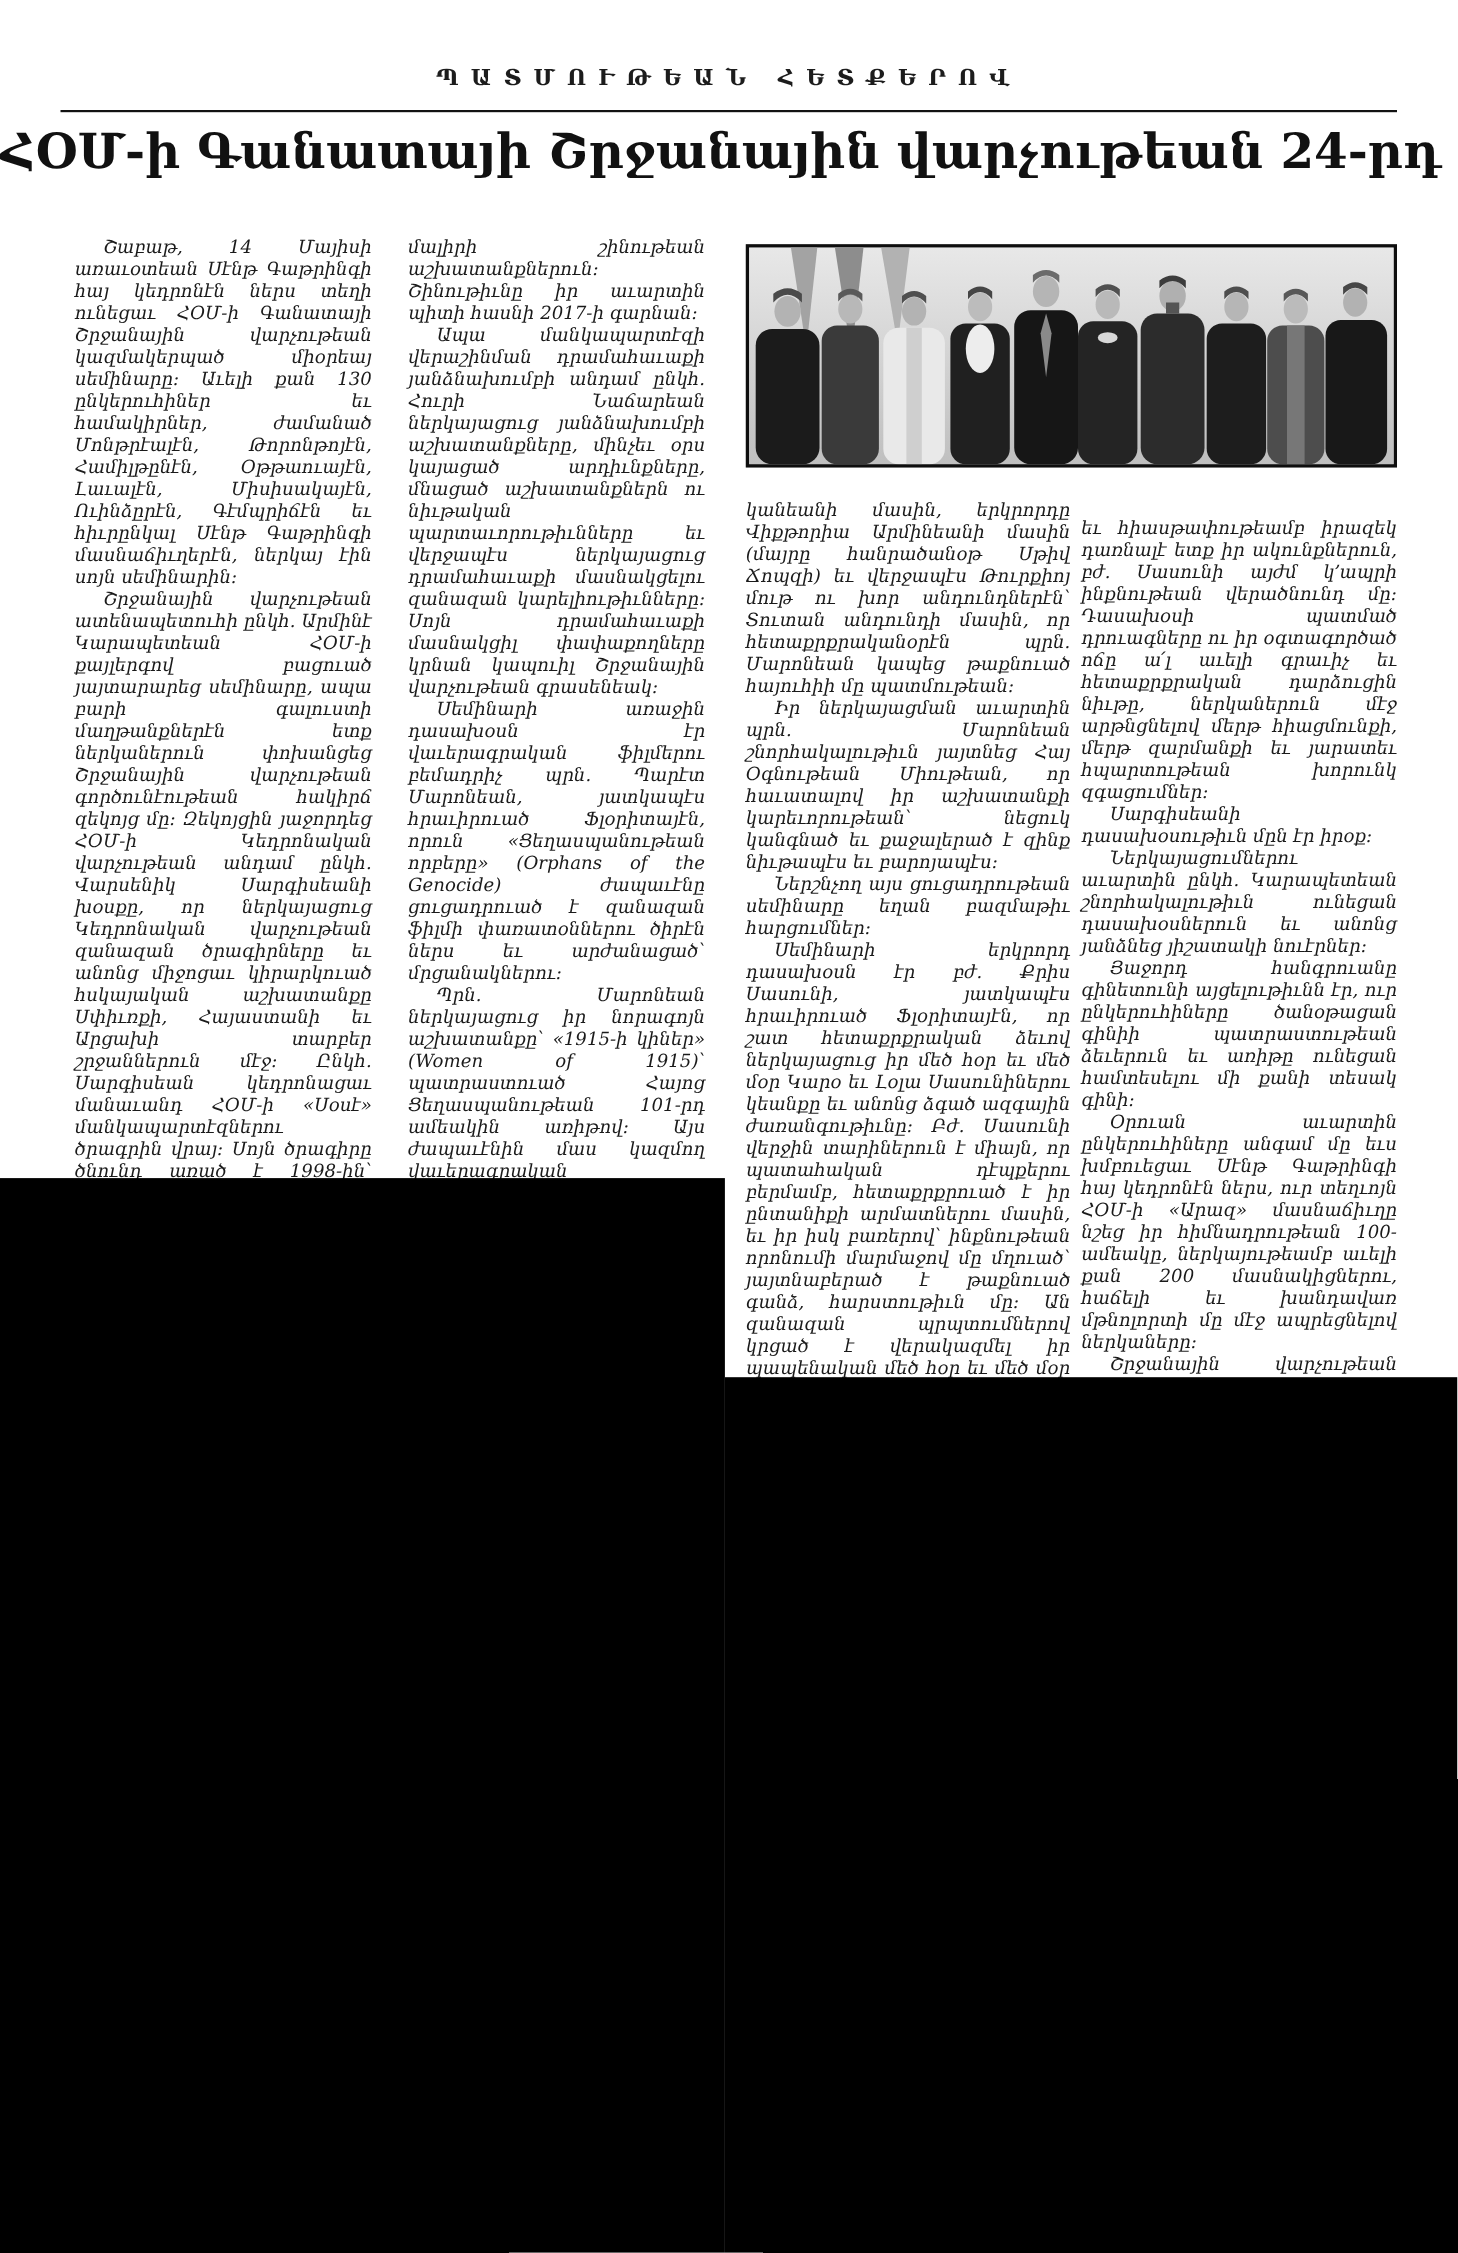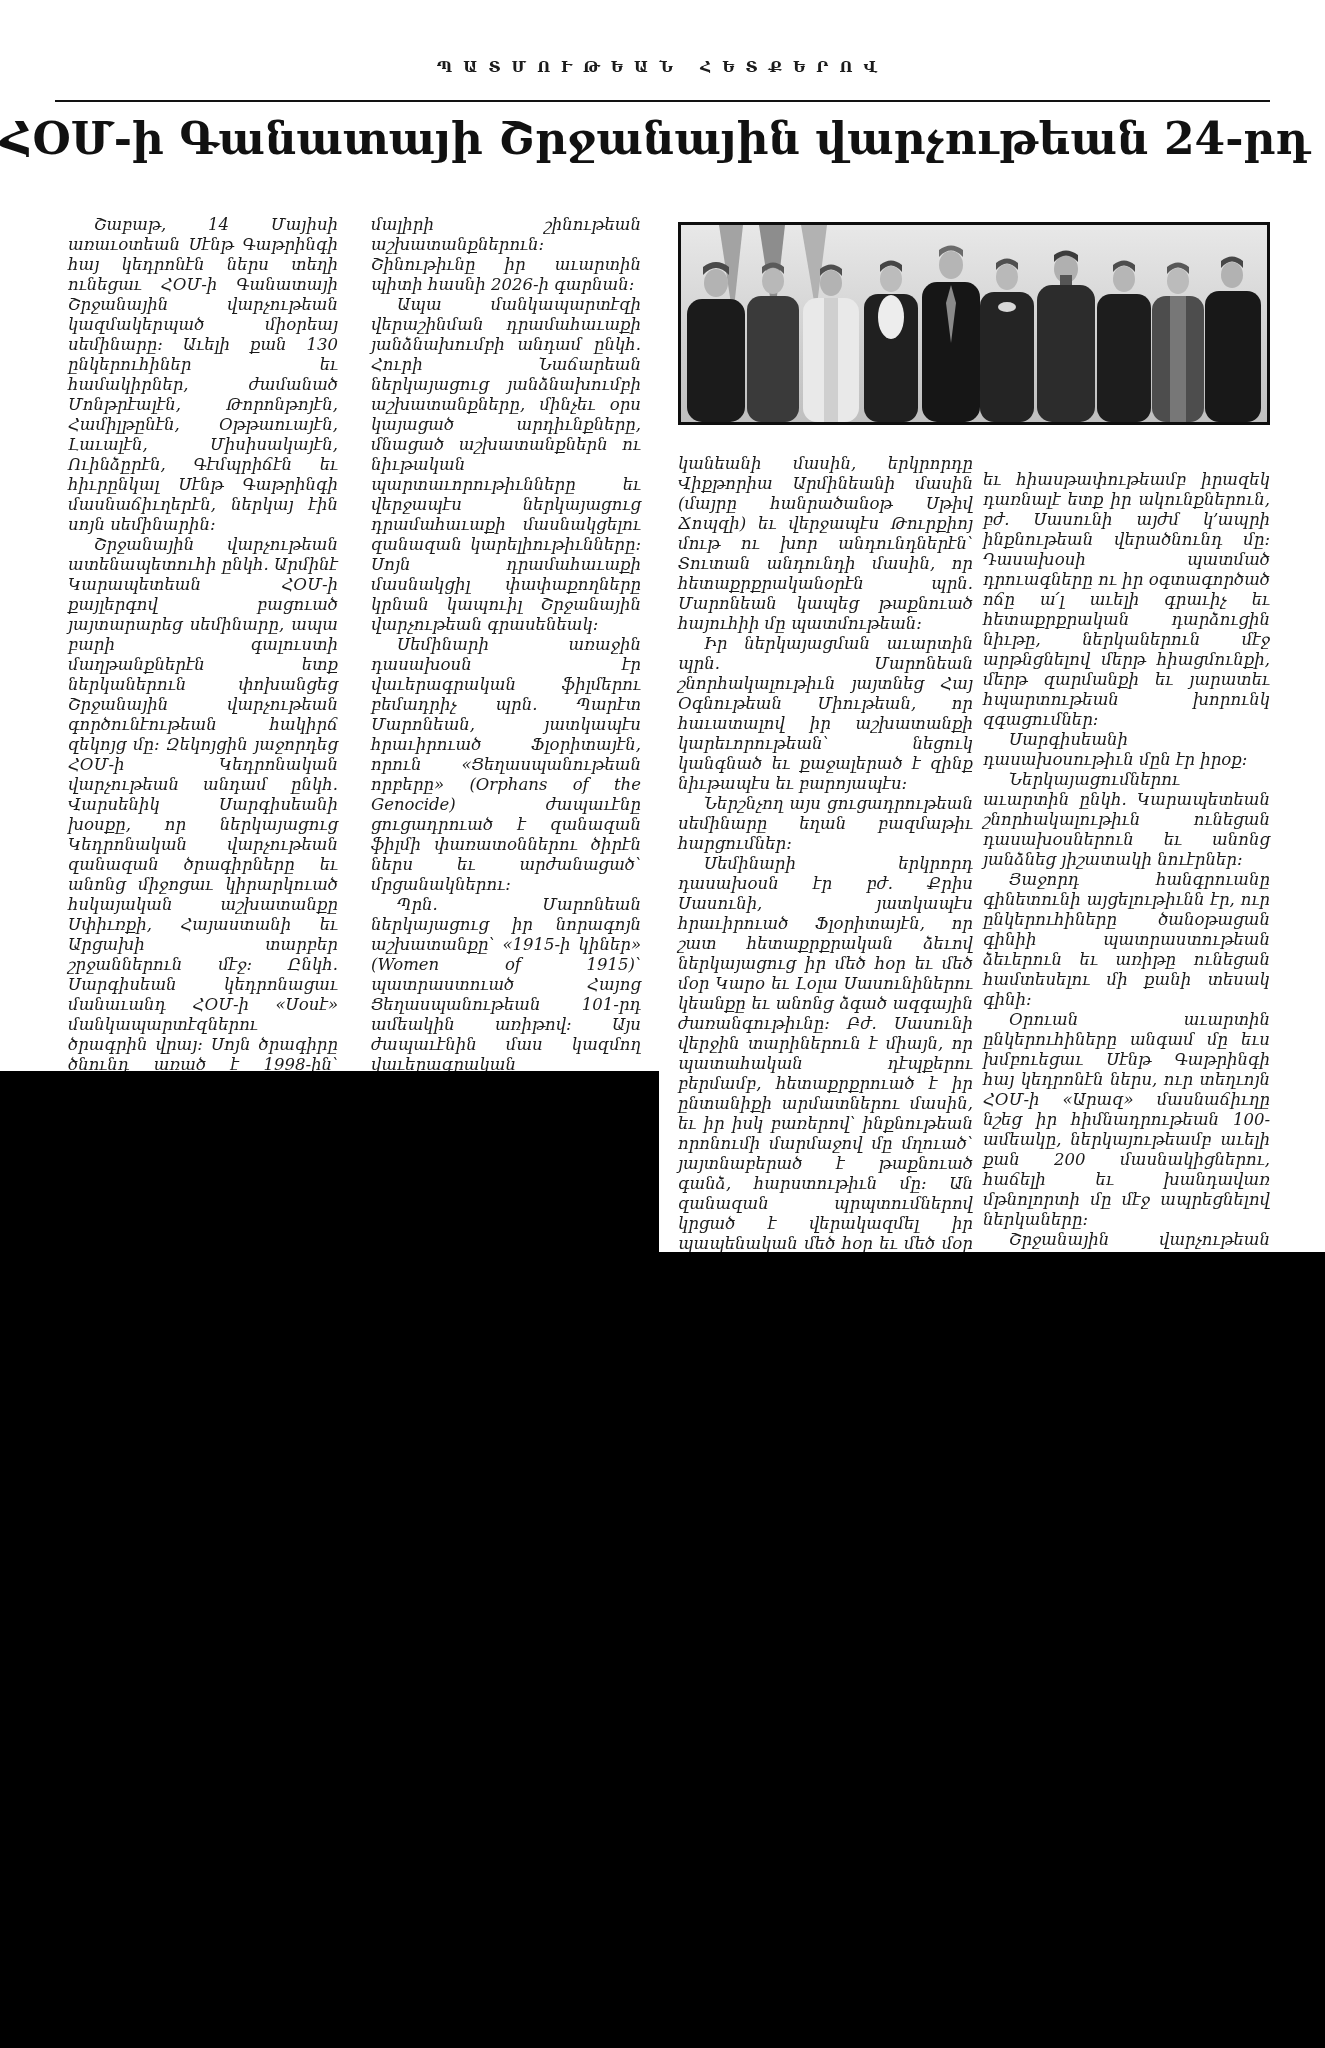--- a/index.html
+++ b/index.html
@@ -2,21 +2,21 @@
 <html><head>
 <meta charset="utf-8">
 <style>
   html,body{margin:0;padding:0;}
   body{
     width:1325px;height:2048px;position:relative;background:#ffffff;
     font-family:"DejaVu Serif",serif;color:#161616;overflow:hidden;
   }
   .kicker{
     position:absolute;top:58px;left:0;width:100%;text-align:center;
-    font-family:"DejaVu Serif",serif;font-weight:bold;font-size:15px;
+    font-family:"DejaVu Serif",serif;font-weight:bold;font-size:20px;
     letter-spacing:11px;color:#1c1c1c;white-space:nowrap;
   }
   .rule{position:absolute;top:100px;left:55px;width:1215px;height:2px;background:#121212;}
   .title{
     position:absolute;top:113px;left:0;width:100%;text-align:center;
     font-family:"DejaVu Serif",serif;font-weight:bold;font-size:44px;color:#111;
     white-space:nowrap;
   }
   .col{
     position:absolute;text-align:justify;font-style:italic;
@@ -120,21 +120,21 @@
     </g>
   </svg>
 </div>
 
 <div class="col" id="c1">
   <p class="ind">Շաբաթ, 14 Մայիսի առաւօտեան Սէնթ Գաթրինգի հայ կեդրոնէն ներս տեղի ունեցաւ ՀՕՄ-ի Գանատայի Շրջանային վարչութեան կազմակերպած միօրեայ սեմինարը: Աւելի քան 130 ընկերուհիներ եւ համակիրներ, ժամանած Մոնթրէալէն, Թորոնթոյէն, Համիլթընէն, Օթթաուայէն, Լաւալէն, Միսիսակայէն, Ուինձըրէն, Գէմպրիճէն եւ հիւրընկալ Սէնթ Գաթրինգի մասնաճիւղերէն, ներկայ էին սոյն սեմինարին:</p>
   <p class="ind">Շրջանային վարչութեան ատենապետուհի ընկհ. Արմինէ Կարապետեան ՀՕՄ-ի քայլերգով բացուած յայտարարեց սեմինարը, ապա բարի գալուստի մաղթանքներէն ետք ներկաներուն փոխանցեց Շրջանային վարչութեան գործունէութեան հակիրճ զեկոյց մը: Զեկոյցին յաջորդեց ՀՕՄ-ի Կեդրոնական վարչութեան անդամ ընկհ. Վարսենիկ Սարգիսեանի խօսքը, որ ներկայացուց Կեդրոնական վարչութեան զանազան ծրագիրները եւ անոնց միջոցաւ կիրարկուած հսկայական աշխատանքը Սփիւռքի, Հայաստանի եւ Արցախի տարբեր շրջաններուն մէջ: Ընկհ. Սարգիսեան կեդրոնացաւ մանաւանդ ՀՕՄ-ի «Սօսէ» մանկապարտէզներու ծրագրին վրայ: Սոյն ծրագիրը ծնունդ առած է 1998-ին՝ նպատակ ունենալով աջակցիլ եւ հոգալ Արցախեան պատերազմի զոհուած ազատամարտիկներու փոքրահասակ երեխաները: 2014-էն ի վեր Կեդրոնական վարչութիւնը նախաձեռնած է Ստեփանակերտի «Սօսէ» մանկապարտէզի շէնքի վերաշինման՝ նկատի ունենալով անոր վատ եւ վտանգաւոր վիճակը: Զեկոյցի աւարտին ցուցադրուեցաւ տեսերիզ մը՝ ներկաները իրազեկ դարձնելու համար մանկապարտէզի առօրեային, շէնքի անցեալի վիճակին եւ ներկայի նոր հա-</p>
 </div>
 
 <div class="col" id="c2">
-  <p>մալիրի շինութեան աշխատանքներուն: Շինութիւնը իր աւարտին պիտի հասնի 2026-ի գարնան:</p>
+  <p>մալիրի շինութեան աշխատանքներուն: Շինութիւնը իր աւարտին պիտի հասնի 2017-ի գարնան:</p>
   <p class="ind">Ապա մանկապարտէզի վերաշինման դրամահաւաքի յանձնախումբի անդամ ընկհ. Հուրի Նաճարեան ներկայացուց յանձնախումբի աշխատանքները, մինչեւ օրս կայացած արդիւնքները, մնացած աշխատանքներն ու նիւթական պարտաւորութիւնները եւ վերջապէս ներկայացուց դրամահաւաքի մասնակցելու զանազան կարելիութիւնները: Սոյն դրամահաւաքի մասնակցիլ փափաքողները կրնան կապուիլ Շրջանային վարչութեան գրասենեակ:</p>
   <p class="ind">Սեմինարի առաջին դասախօսն էր վաւերագրական ֆիլմերու բեմադրիչ պրն. Պարէտ Մարոնեան, յատկապէս հրաւիրուած Ֆլօրիտայէն, որուն «Ցեղասպանութեան որբերը» (Orphans of the Genocide) ժապաւէնը ցուցադրուած է զանազան ֆիլմի փառատօններու ծիրէն ներս եւ արժանացած՝ մրցանակներու:</p>
   <p class="ind">Պրն. Մարոնեան ներկայացուց իր նորագոյն աշխատանքը՝ «1915-ի կիներ» (Women of 1915)՝ պատրաստուած Հայոց Ցեղասպանութեան 101-րդ ամեակին առիթով: Այս ժապաւէնին մաս կազմող վաւերագրական պատմութիւններու ընդմէջէն պրն. Մարոնեան կ՚ուզէ հանրութեան ներկայացնել հայ կնոջ դերը եւ անոր բերած ներդրումը, ինչպէս նաեւ նշել յետ ցեղասպանութեան եւրոպացի եւ ամերիկացի կանանց բերած օգնութիւնն ու մարդասիրական աշխատանքները: Այս պատմութիւնները կը ներկայացնեն հայ կնոջ տառապանքը, պայքարն ու յաղթանակը:</p>
   <p class="ind">Ցուցադրուեցան ժապաւէնէն 3 հատուածներ: Առաջինը Օրօրա Մարտի-</p>
 </div>
 
 <div class="col" id="c3">
   <p>կանեանի մասին, երկրորդը Վիքթորիա Արմինեանի մասին (մայրը հանրածանօթ Սթիվ Ճոպզի) եւ վերջապէս Թուրքիոյ մութ ու խոր անդունդներէն՝ Տուտան անդունդի մասին, որ հետաքրքրականօրէն պրն. Մարոնեան կապեց թաքնուած հայուհիի մը պատմութեան:</p>
   <p class="ind">Իր ներկայացման աւարտին պրն. Մարոնեան շնորհակալութիւն յայտնեց Հայ Օգնութեան Միութեան, որ հաւատալով իր աշխատանքի կարեւորութեան՝ նեցուկ կանգնած եւ քաջալերած է զինք նիւթապէս եւ բարոյապէս:</p>
   <p class="ind">Ներշնչող այս ցուցադրութեան սեմինարը եղան բազմաթիւ հարցումներ:</p>

